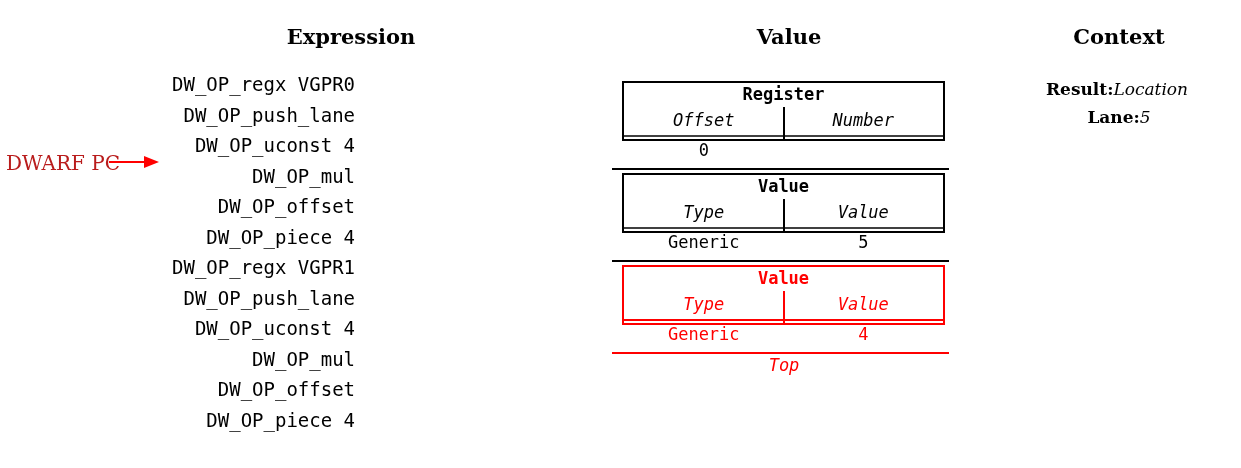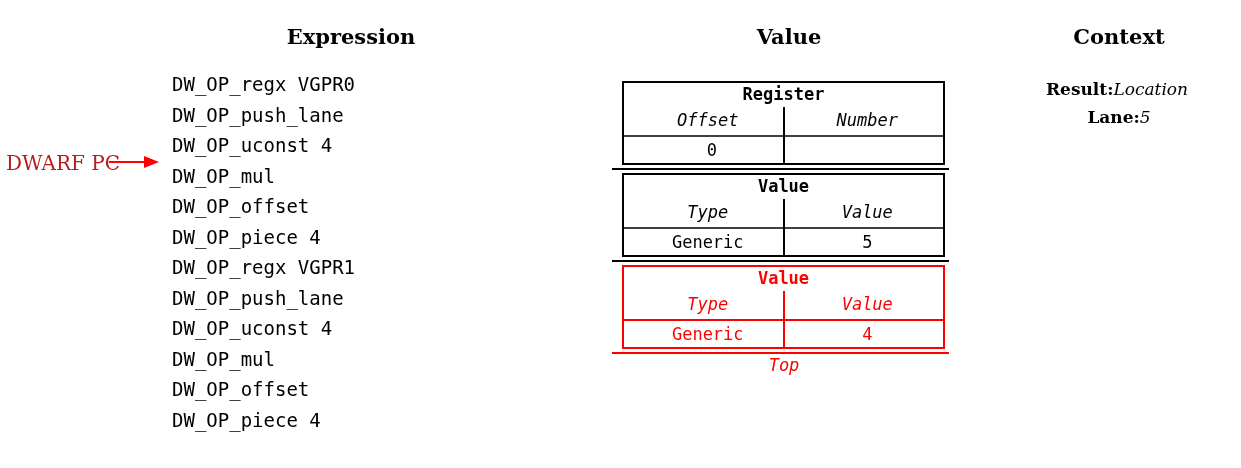--- a/index.html
+++ b/index.html
@@ -10,42 +10,42 @@
   }
   .col-hdr {
     position: absolute; top: 24px; transform: translateX(-50%);
     font-family: "DejaVu Serif", serif; font-weight: bold; font-size: 21px;
     color: #000000; white-space: nowrap; text-align: right;
   }
   .hdr-expression { left: 351px; }
   .hdr-stack { left: 789px; }
   .hdr-context { left: 1119px; }
 
-  .expr-list { position: absolute; left: 172px; top: 69px; }
+  .expr-list { position: absolute; left: 172px; top: 69px; text-align: right; }
   .expr-line { height: 30.5px; line-height: 30.5px; font-size: 19px; white-space: pre; }
 
   .pc-label {
     position: absolute; left: 6px; top: 151px;
     font-family: "DejaVu Serif", serif; font-size: 20px;
     color: #b91c1c; white-space: nowrap;
   }
   .pc-line { position: absolute; left: 109px; top: 161px; width: 36px; height: 2px; background: #ff0000; }
   .pc-head {
     position: absolute; left: 144px; top: 156px; width: 0; height: 0;
     border-top: 6px solid transparent; border-bottom: 6px solid transparent;
     border-left: 15px solid #ff0000;
   }
 
   .stack-table {
-    position: absolute; left: 622px; width: 323px; height: 84px;
+    position: absolute; left: 622px; width: 323px; height: 60px;
     border: 2px solid #000000; box-sizing: border-box; background: #ffffff;
   }
   .st-title { height: 24px; line-height: 23px; text-align: center; font-weight: bold; font-size: 17px; }
   .st-row { display: flex; }
-  .st-cell { width: 50%; text-align: center; font-size: 17px; padding-left: 8px; }
+  .st-cell { width: 50%; text-align: center; font-size: 17px; }
   .st-sub .st-cell { height: 28px; line-height: 26px; font-style: italic; }
   .st-hdiv { height: 2px; background: #404040; }
   .st-data .st-cell { height: 26px; line-height: 26px; }
   .st-vdiv { position: absolute; left: calc(50% - 1px); top: 24px; bottom: 0; width: 2px; background: #000000; }
 
   .stack-table.hl { border-color: #ff0000; color: #ff0000; }
   .stack-table.hl .st-hdiv { background: #ff0000; }
   .stack-table.hl .st-vdiv { background: #ff0000; }
 
   .t-register { top: 81px; }

